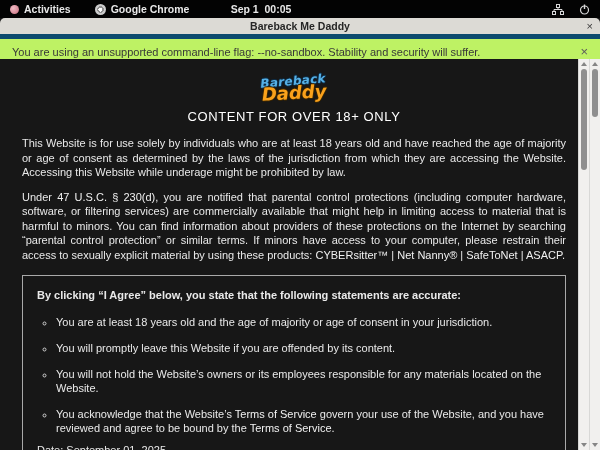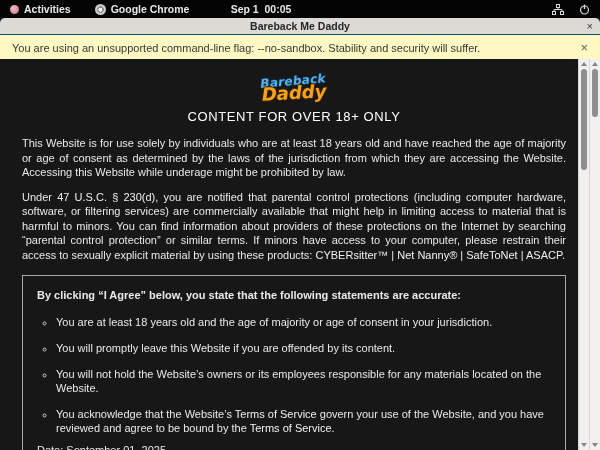--- a/index.html
+++ b/index.html
@@ -15,28 +15,28 @@
   .tb-group{display:flex;align-items:center;gap:5px;margin-right:24px;}
   .activity-dot{width:9px;height:9px;border-radius:50%;
     background:radial-gradient(circle at 35% 35%,#f2bcc6,#c76d7c);}
   .chrome-glyph{width:11px;height:11px;border-radius:50%;
     background:radial-gradient(circle,#ffffff 0 2px,#8f8f8f 2px 3.4px,#cccccc 3.4px);}
   .clock{position:absolute;left:calc(50% - 39px);transform:translateX(-50%);white-space:pre;}
   .tb-right{margin-left:auto;display:flex;align-items:center;gap:15px;}
   .tb-right svg{display:block;}
   
   .title-bar{
-    height:16px;background:#dcdad5;border-bottom:1px solid #0c4a6e;border-radius:5px 5px 0 0;
+    height:16px;background:#dcdad5;border-bottom:5px solid #0c4a6e;border-radius:5px 5px 0 0;
     display:flex;align-items:center;justify-content:center;position:relative;
     font-size:10.5px;font-weight:bold;color:#262626;
   }
   .title-close{position:absolute;right:7px;font-size:11px;font-weight:normal;color:#3c3c3c;cursor:default;}
   
   .infobar{
-    height:25px;background:#fef9c3;display:flex;align-items:center;position:relative;
+    height:25px;background:#bef264;display:flex;align-items:center;position:relative;
     font-size:11px;color:#383838;padding:0 12px;box-sizing:border-box;
   }
   .infobar-close{position:absolute;right:12px;font-size:13px;color:#5c5c5c;cursor:default;}
   
   .page{position:absolute;top:59px;left:0;width:578px;height:391px;background:#171717;color:#ececec;}
   .page-inner{padding:13px 12px 0 22px;}
   .logo{width:fit-content;margin:3px auto 7px;transform:rotate(-5deg);text-align:center;line-height:1;}
   .logo-top{
     display:block;font-family:"DejaVu Sans",sans-serif;font-style:italic;font-weight:bold;
     font-size:12px;letter-spacing:.3px;color:#55b0e6;

